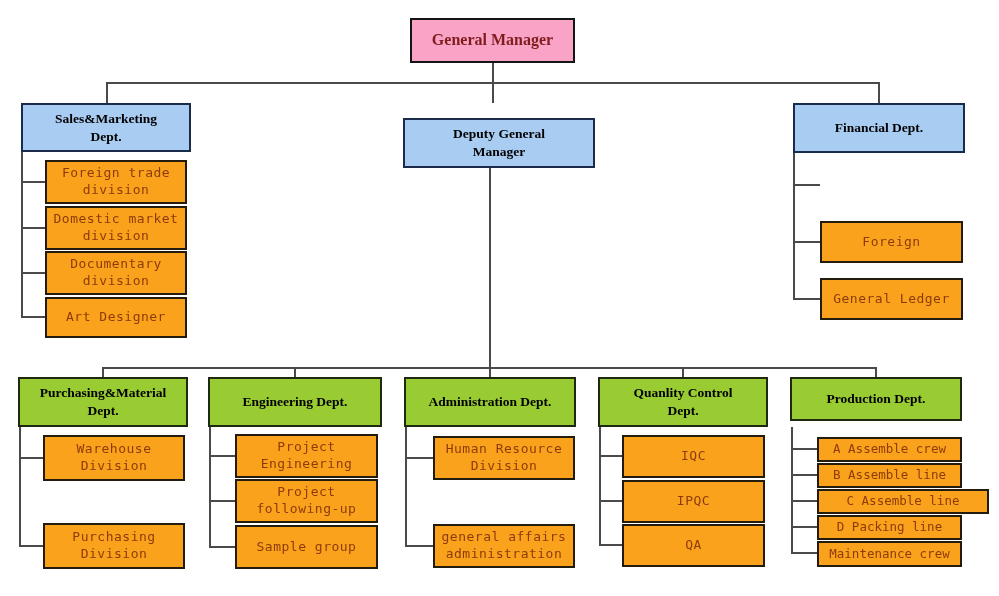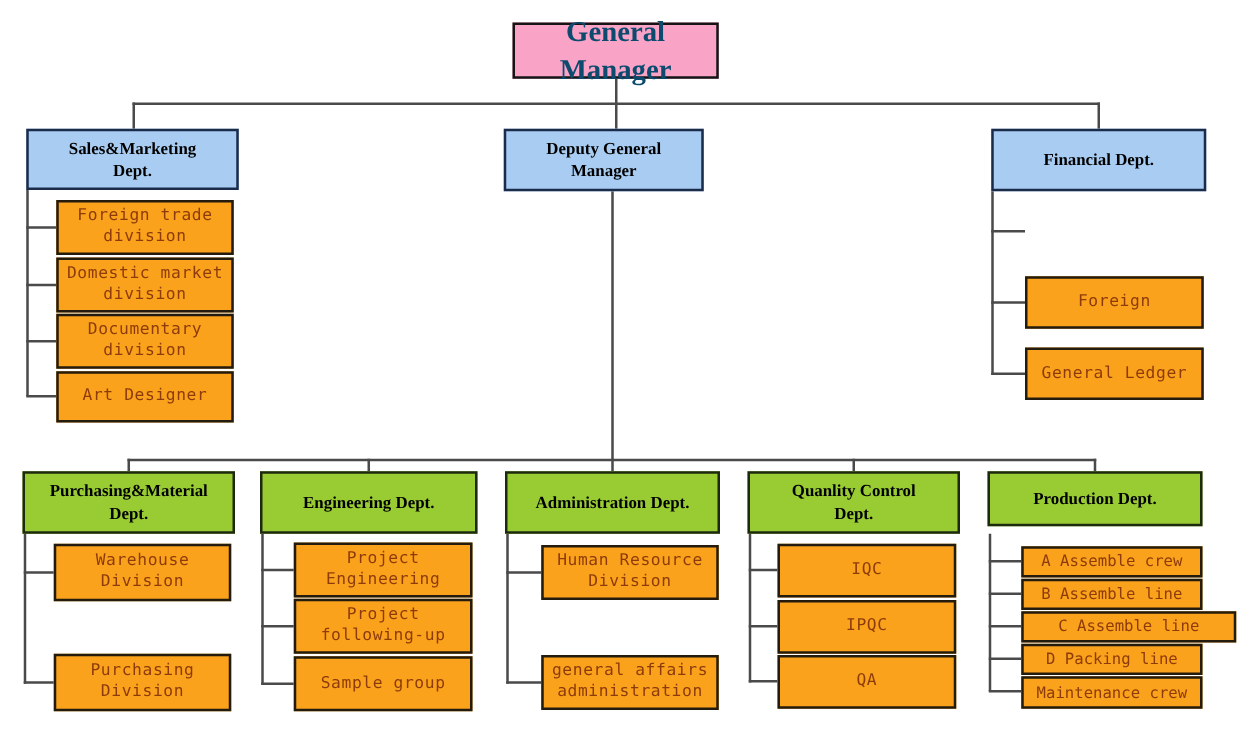--- a/index.html
+++ b/index.html
@@ -7,21 +7,21 @@
     position:relative;width:999px;height:596px;background:#ffffff;
     font-family:"Liberation Serif",serif;overflow:hidden;
   }
   .node{
     position:absolute;box-sizing:border-box;
     display:flex;align-items:center;justify-content:center;
     text-align:center;white-space:pre-line;line-height:1.3;
   }
   .pink{
     background:var(--pink,#F9A3C7);border:2px solid #141414;
-    font-weight:bold;font-size:23px;color:#0c4a6e;
+    font-weight:bold;font-size:16px;color:#7f1d1d;
   }
   .blue{
     background:var(--blue,#A9CDF2);border:2px solid #1b2b4a;
     font-weight:bold;font-size:13.5px;color:#000;
   }
   .green{
     background:var(--green,#99CC33);border:2px solid #1e2a10;
     font-weight:bold;font-size:13.5px;color:#000;
   }
   .orange{
@@ -85,21 +85,21 @@
   <div class="hl" style="left:791px;top:448px;width:26px"></div>
   <div class="hl" style="left:791px;top:474px;width:26px"></div>
   <div class="hl" style="left:791px;top:500px;width:26px"></div>
   <div class="hl" style="left:791px;top:526px;width:26px"></div>
   <div class="hl" style="left:791px;top:552px;width:26px"></div>
 
   <div class="node pink" style="left:410px;top:18px;width:165px;height:45px">General Manager</div>
 
   <div class="node blue" style="left:21px;top:103px;width:170px;height:49px">Sales&amp;Marketing
 Dept.</div>
-  <div class="node blue" style="left:403px;top:103px;width:160px;height:50px">Deputy General
+  <div class="node blue" style="left:403px;top:118px;width:192px;height:50px">Deputy General
 Manager</div>
   <div class="node blue" style="left:793px;top:103px;width:172px;height:50px">Financial Dept.</div>
 
   <div class="node orange" style="left:45px;top:160px;width:142px;height:44px">Foreign trade
 division</div>
   <div class="node orange" style="left:45px;top:206px;width:142px;height:44px">Domestic market
 division</div>
   <div class="node orange" style="left:45px;top:251px;width:142px;height:44px">Documentary
 division</div>
   <div class="node orange" style="left:45px;top:297px;width:142px;height:41px">Art Designer</div>

